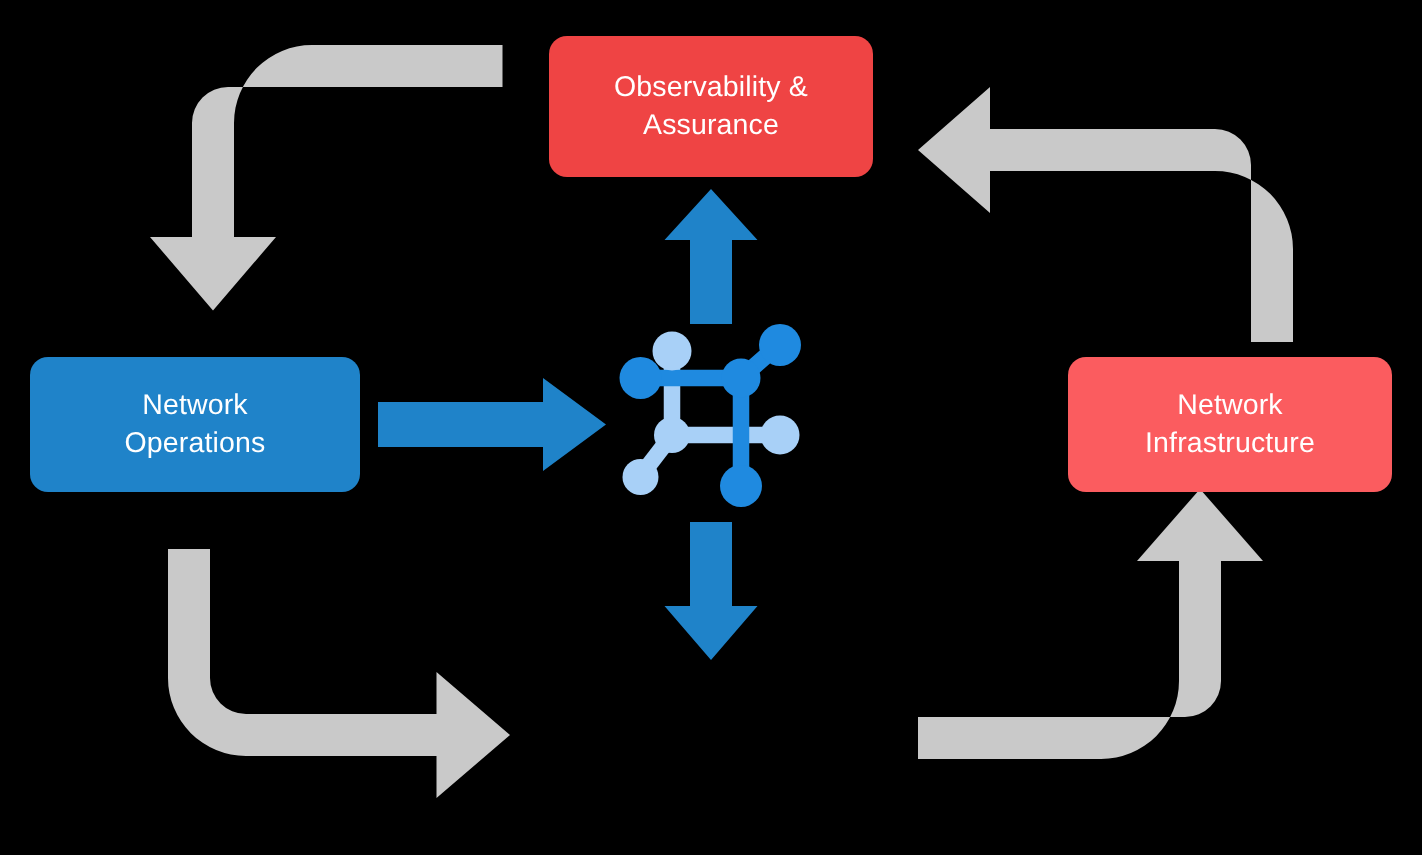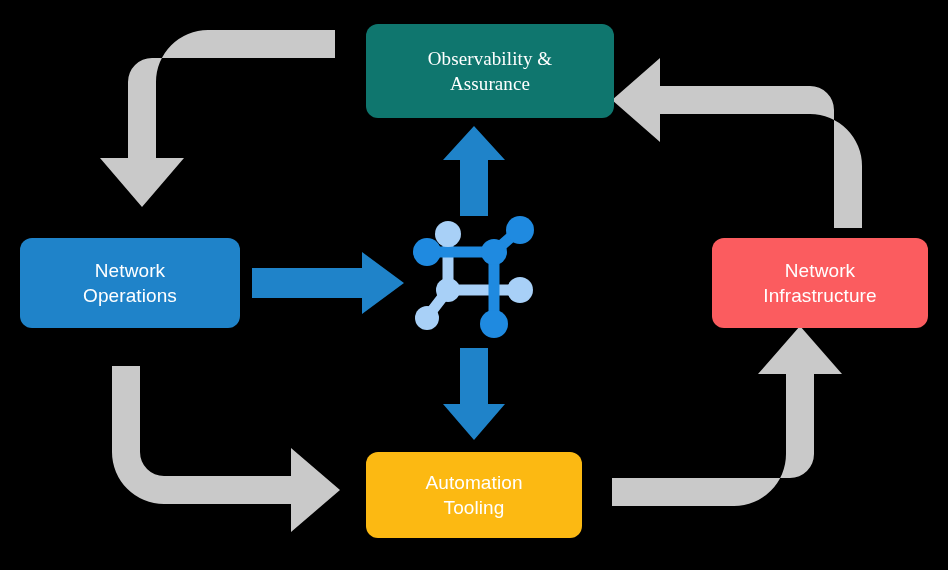--- a/index.html
+++ b/index.html
@@ -37,23 +37,22 @@
     color: #ffffff;
     font-size: 19px;
     line-height: 1.32;
     font-weight: 400;
     letter-spacing: 0.1px;
     box-sizing: border-box;
     padding: 4px 10px;
     white-space: pre-line;
   }
   #box-observability {
-    left: 366px;  top: 24px;   width: 248px; height: 94px;
-    background: #0f766e;
-    font-family: Liberation Serif, serif;
+    left: 366px;  top: 24px;   width: 216px; height: 94px;
+    background: #ef4444;
   }
   #box-network-operations {
     left: 20px;   top: 238px;  width: 220px; height: 90px;
     background: #1f83c9;
   }
   #box-network-infrastructure {
     left: 712px;  top: 238px;  width: 216px; height: 90px;
     background: #fb5c5f;
   }
   #box-automation-tooling {
@@ -215,18 +214,14 @@
   <div class="node-box" id="box-network-operations">
     <span class="node-label">Network
 Operations</span>
   </div>
 
   <div class="node-box" id="box-network-infrastructure">
     <span class="node-label">Network
 Infrastructure</span>
   </div>
 
-  <div class="node-box" id="box-automation-tooling">
-    <span class="node-label">Automation
-Tooling</span>
-  </div>
 
 </div>
 
 </body></html>

